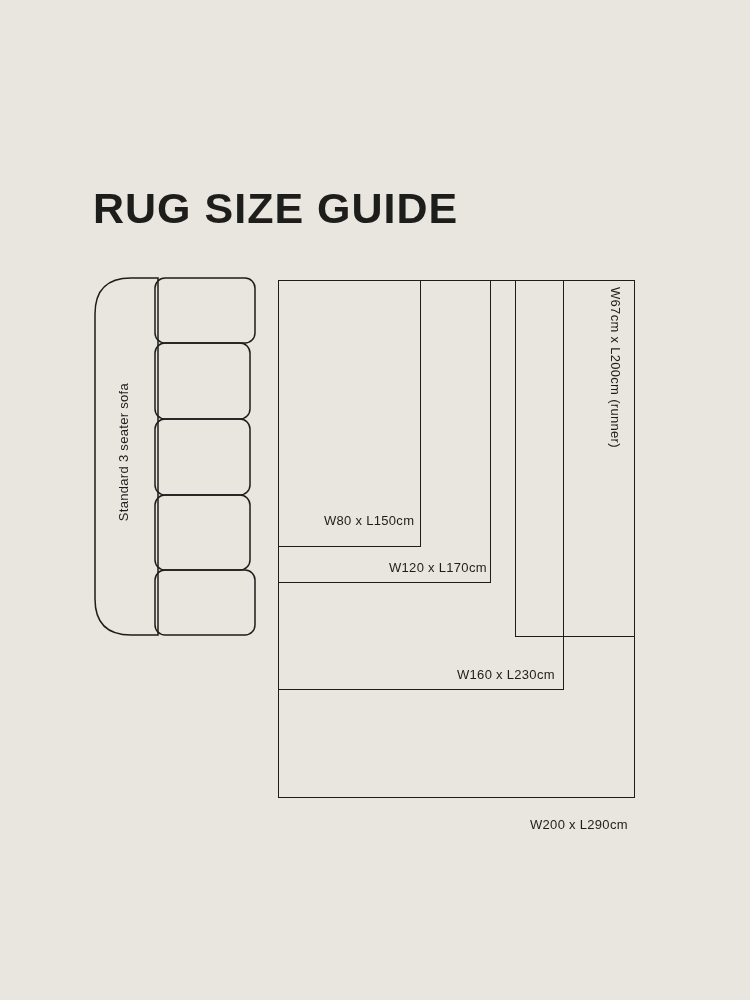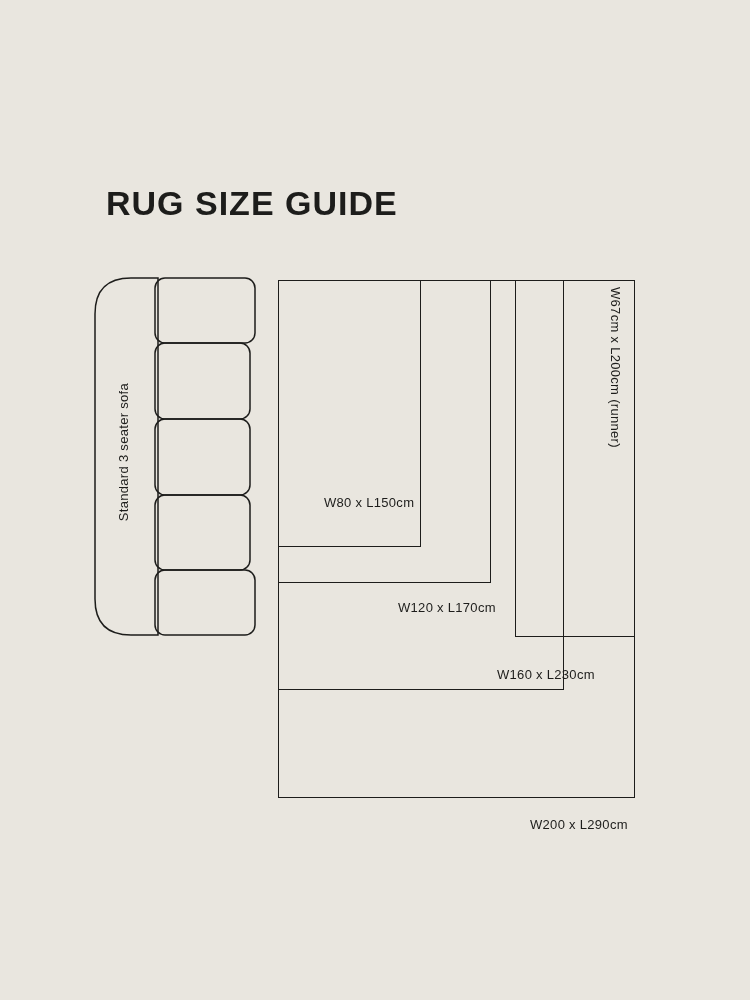--- a/index.html
+++ b/index.html
@@ -13,26 +13,25 @@
     position: relative;
     width: 750px;
     height: 1000px;
     background: var(--bg);
     overflow: hidden;
   }
   .title {
     position: absolute;
     left: 93px;
     top: 184px;
-    font-size: 34px;
+    font-size: 43px;
     font-weight: 700;
     letter-spacing: 1px;
     color: var(--ink);
     font-family: "Liberation Sans", sans-serif;
-    margin-left: 13px;
   }
   .sofa-svg {
     position: absolute;
     left: 0;
     top: 0;
     pointer-events: none;
   }
   .sofa-svg path, .sofa-svg rect {
     fill: none;
     stroke: var(--ink);
@@ -53,23 +52,23 @@
     font-size: 13px;
     line-height: 1.15;
     letter-spacing: 0.3px;
     color: var(--ink);
     white-space: nowrap;
     font-family: "Liberation Sans", sans-serif;
   }
   .v-down { writing-mode: vertical-rl; }
   .v-up   { writing-mode: vertical-rl; transform: rotate(180deg); }
   .sofa-label   { left: 117px; top: 383px; }
-  .label-w80    { left: 324px; top: 496px; }
-  .label-w120   { left: 398px; top: 561px; margin-top: 40px; }
-  .label-w160   { left: 457px; top: 668px; margin-left: 40px; }
+  .label-w80    { left: 324px; top: 514px; }
+  .label-w120   { left: 389px; top: 561px; }
+  .label-w160   { left: 457px; top: 668px; }
   .label-w200   { left: 530px; top: 778px; margin-top: 40px; }
   .label-runner { left: 607px; top: 287px; }
 </style>
 </head>
 <body>
 
 <div class="screen">
 
   <h1 class="title">RUG SIZE GUIDE</h1>
 

